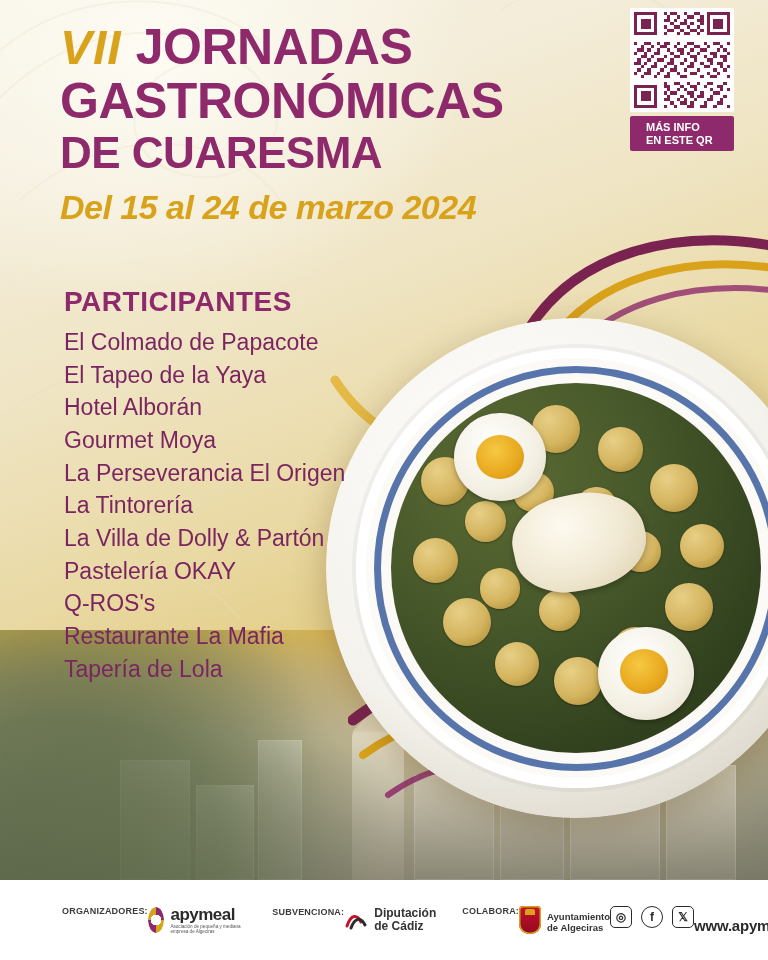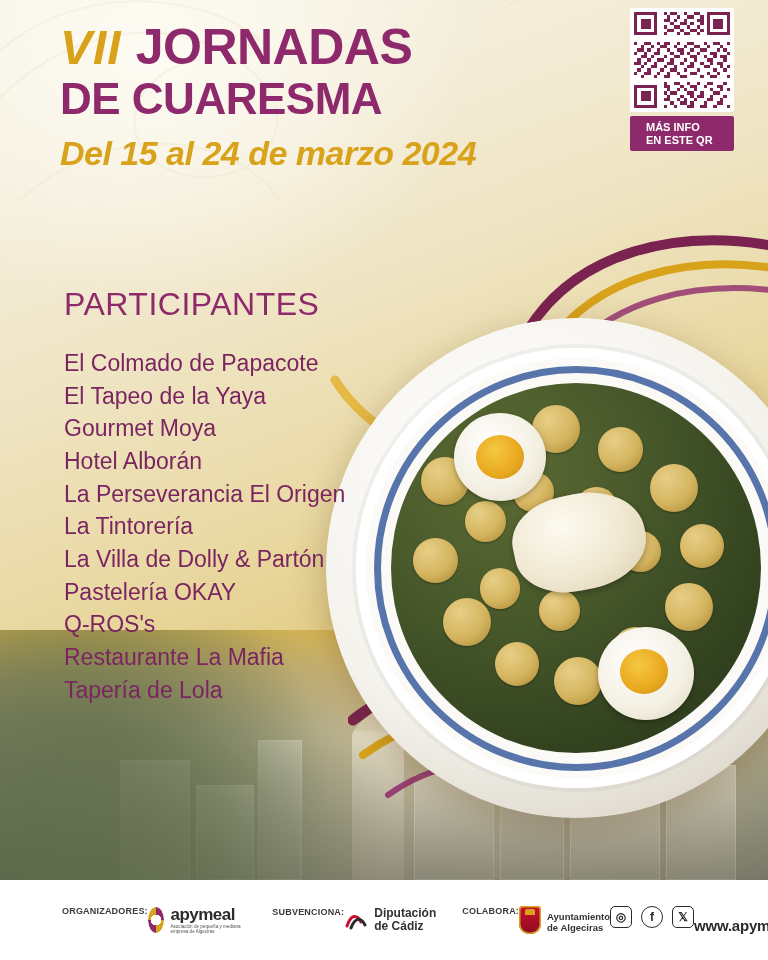--- a/index.html
+++ b/index.html
@@ -109,22 +109,22 @@
     background: #8e2a6b; color: #fff;
     font-size: 11px; font-weight: bold; line-height: 1.15;
     padding: 5px 16px; text-align: left;
     border-radius: 2px;
     width: 104px;
   }
 
   
   .participants { position: absolute; left: 64px; top: 286px; width: 420px; }
   .participants h2 {
-    font-size: 32px; font-weight: normal; color: #8e2a6b; letter-spacing: 0.5px;
-    margin-bottom: 24px;
+    font-size: 28px; font-weight: bold; color: #8e2a6b; letter-spacing: 0.5px;
+    margin-bottom: 8px;
   }
   .participants ul { list-style: none; }
   .participants li {
     font-size: 23px; color: #7b2560; line-height: 1.42;
     white-space: nowrap;
   }
 
   
   .dish {
     position: absolute;
@@ -303,20 +303,21 @@
     <path d="M5,60 C80,0 200,10 295,70" fill="none" stroke="#7a2250" stroke-width="11" stroke-linecap="round"></path>
     <path d="M15,95 C95,35 210,45 298,105" fill="none" stroke="#d9a21b" stroke-width="8" stroke-linecap="round"></path>
     <path d="M40,135 C110,85 215,92 296,140" fill="none" stroke="#8e2a6b" stroke-width="6" stroke-linecap="round" opacity=".85"></path>
   </svg>
 
   <div class="header">
     <div class="line1">
       <span class="vii">VII</span>
       <span class="jornadas">JORNADAS</span>
     </div>
+    <div class="gastro">GASTRONÓMICAS</div>
     <div class="decuaresma">DE CUARESMA</div>
     <div class="dates">Del 15 al 24 de marzo 2024</div>
   </div>
 
   <div class="qr-wrap">
     <div class="qr">
       <svg viewBox="0 0 29 29" width="96" height="96" shape-rendering="crispEdges">
         <rect width="29" height="29" fill="#fff"></rect>
         <g fill="#7a2250">
           <rect x="0" y="0" width="7" height="7"></rect>
@@ -534,22 +535,22 @@
       <div class="egg" style="left:56%;top:66%;width:26%;height:25%;"></div>
       <div class="yolk" style="left:62%;top:72%;width:13%;height:12%;"></div>
     </div>
   </div>
 
   <div class="participants">
     <h2>PARTICIPANTES</h2>
     <ul>
       <li>El Colmado de Papacote</li>
       <li>El Tapeo de la Yaya</li>
+      <li>Hotel Alborán</li>
       <li>Gourmet Moya</li>
-      <li>Hotel Alborán</li>
       <li>La Perseverancia El Origen</li>
       <li>La Tintorería</li>
       <li>La Villa de Dolly &amp; Partón</li>
       <li>Pastelería OKAY</li>
       <li>Q-ROS's</li>
       <li>Restaurante La Mafia</li>
       <li>Tapería de Lola</li>
     </ul>
   </div>
 

